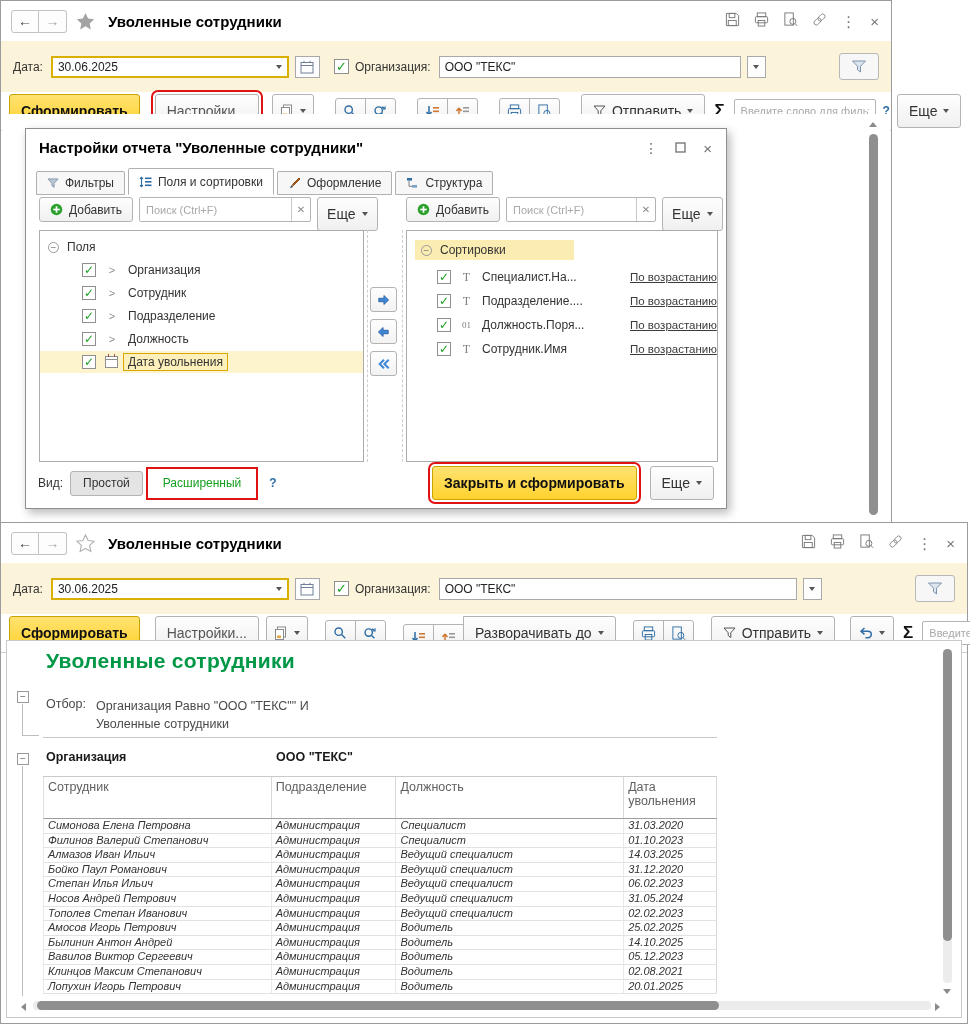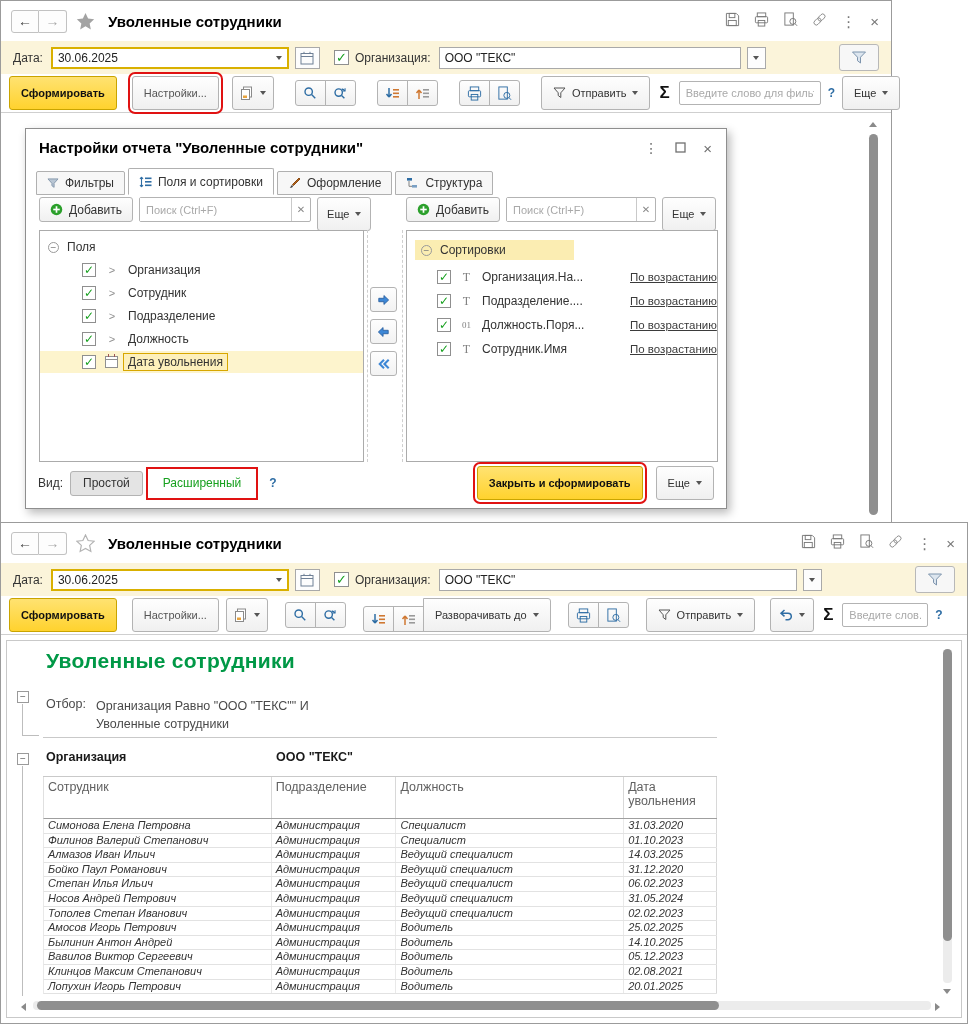--- a/index.html
+++ b/index.html
@@ -10,34 +10,34 @@
   
   .titlebar{position:relative;height:40px;display:flex;align-items:center;padding:0 10px;gap:9px;background:#fff;}
   .navbtns{display:flex;}
   .navbtn{width:28px;height:23px;border:1px solid #c2c2c2;background:#fdfdfd;display:flex;align-items:center;justify-content:center;font-size:14px;line-height:1;}
   .navbtn.back{border-radius:3px 0 0 3px;color:#444;font-weight:bold;}
   .navbtn.fwd{border-radius:0 3px 3px 0;color:#a8a8a8;border-left:none;}
   .wintitle{font-size:15px;font-weight:bold;color:#000;margin-left:4px;white-space:nowrap;}
   .winicons{position:absolute;right:12px;top:0;height:40px;display:flex;align-items:center;gap:14px;color:#787878;}
   .winicons .txticon{font-size:15px;line-height:1;color:#787878;}
   
-  .filterrow{height:33px;background:#fbf4da;display:flex;align-items:center;padding:0 12px;gap:6px;font-size:12px;color:#333;}
+  .filterrow{height:51px;background:#fbf4da;display:flex;align-items:center;padding:0 12px;gap:6px;font-size:12px;color:#333;}
   .flabel{margin-right:2px;white-space:nowrap;}
   .inp{background:#fff;border:1px solid #a9a9a9;height:22px;display:flex;align-items:center;font-size:12px;color:#222;padding:0 5px;}
   .date-inp{border:2px solid #d9b000;width:238px;}
   .caret{width:0;height:0;border-left:3.5px solid transparent;border-right:3.5px solid transparent;border-top:4px solid #555;display:inline-block;}
   .inp .caret{margin-left:auto;}
   .sqbtn{width:25px;height:22px;border:1px solid #a9a9a9;background:#fdfdfd;display:flex;align-items:center;justify-content:center;}
   .ddbtn{width:19px;height:22px;border:1px solid #a9a9a9;background:#fdfdfd;display:flex;align-items:center;justify-content:center;}
   .checkbox{width:15px;height:15px;border:1px solid #8f8f8f;background:#fff;color:#17a01f;font-weight:bold;font-size:13px;line-height:13px;text-align:center;margin-left:8px;}
   .funnelbtn{margin-left:auto;width:40px;height:27px;border:1px solid #b8b8b8;border-radius:3px;background:#f7f7f7;display:flex;align-items:center;justify-content:center;}
   
   .toolbar{height:39px;display:flex;align-items:center;gap:7px;padding:0 8px;background:#fff;border-bottom:1px solid #cfcfcf;}
   .btn{height:34px;padding:0 11px;border:1px solid #b3b3b3;border-radius:3px;background:linear-gradient(#fefefe,#f0f0f0);
-    font-size:11px;color:#333;display:inline-flex;align-items:center;gap:6px;white-space:nowrap;}
+    font-size:14px;color:#333;display:inline-flex;align-items:center;gap:6px;white-space:nowrap;}
   .btn-yellow{background:linear-gradient(#ffe271,#ffd22e);border-color:#c9a400;font-weight:bold;color:#111;}
   .red-box{outline:2px solid #e01212;outline-offset:2px;}
   .grp{display:flex;align-items:flex-end;}
   .grp .ibtn+.ibtn, .grp .btn+.btn, .grp .ibtn+.btn{margin-left:-1px;}
   .ibtn{width:31px;height:26px;border:1px solid #b3b3b3;background:linear-gradient(#fefefe,#f0f0f0);display:inline-flex;align-items:center;justify-content:center;gap:3px;}
   .ibtn:first-child{border-radius:3px 0 0 3px;}
   .ibtn:last-child{border-radius:0 3px 3px 0;}
   .sigma{font-size:17px;font-weight:bold;color:#111;padding:0 2px;}
   .tb-input{height:24px;border:1px solid #b3b3b3;border-radius:2px;font-size:11px;color:#333;padding:0 6px;font-family:inherit;}
   .tb-input::placeholder{color:#a9a9a9;}
@@ -409,21 +409,21 @@
       <div class="tree-root" style="padding-left:14px;">
         <span class="hlband">
           <span class="rootmark">−</span>
           <span>Сортировки</span>
         </span>
       </div>
       <div id="sorting-items">
           <div class="sort-item">
             <span class="cb">✓</span>
             <span class="sort-type" style="font-size: 12px;">T</span>
-            <span class="sort-label">Организация.На...</span>
+            <span class="sort-label">Специалист.На...</span>
             <span class="sort-order">По возрастанию</span>
           </div>
           <div class="sort-item">
             <span class="cb">✓</span>
             <span class="sort-type" style="font-size: 12px;">T</span>
             <span class="sort-label">Подразделение....</span>
             <span class="sort-order">По возрастанию</span>
           </div>
           <div class="sort-item">
             <span class="cb">✓</span>

